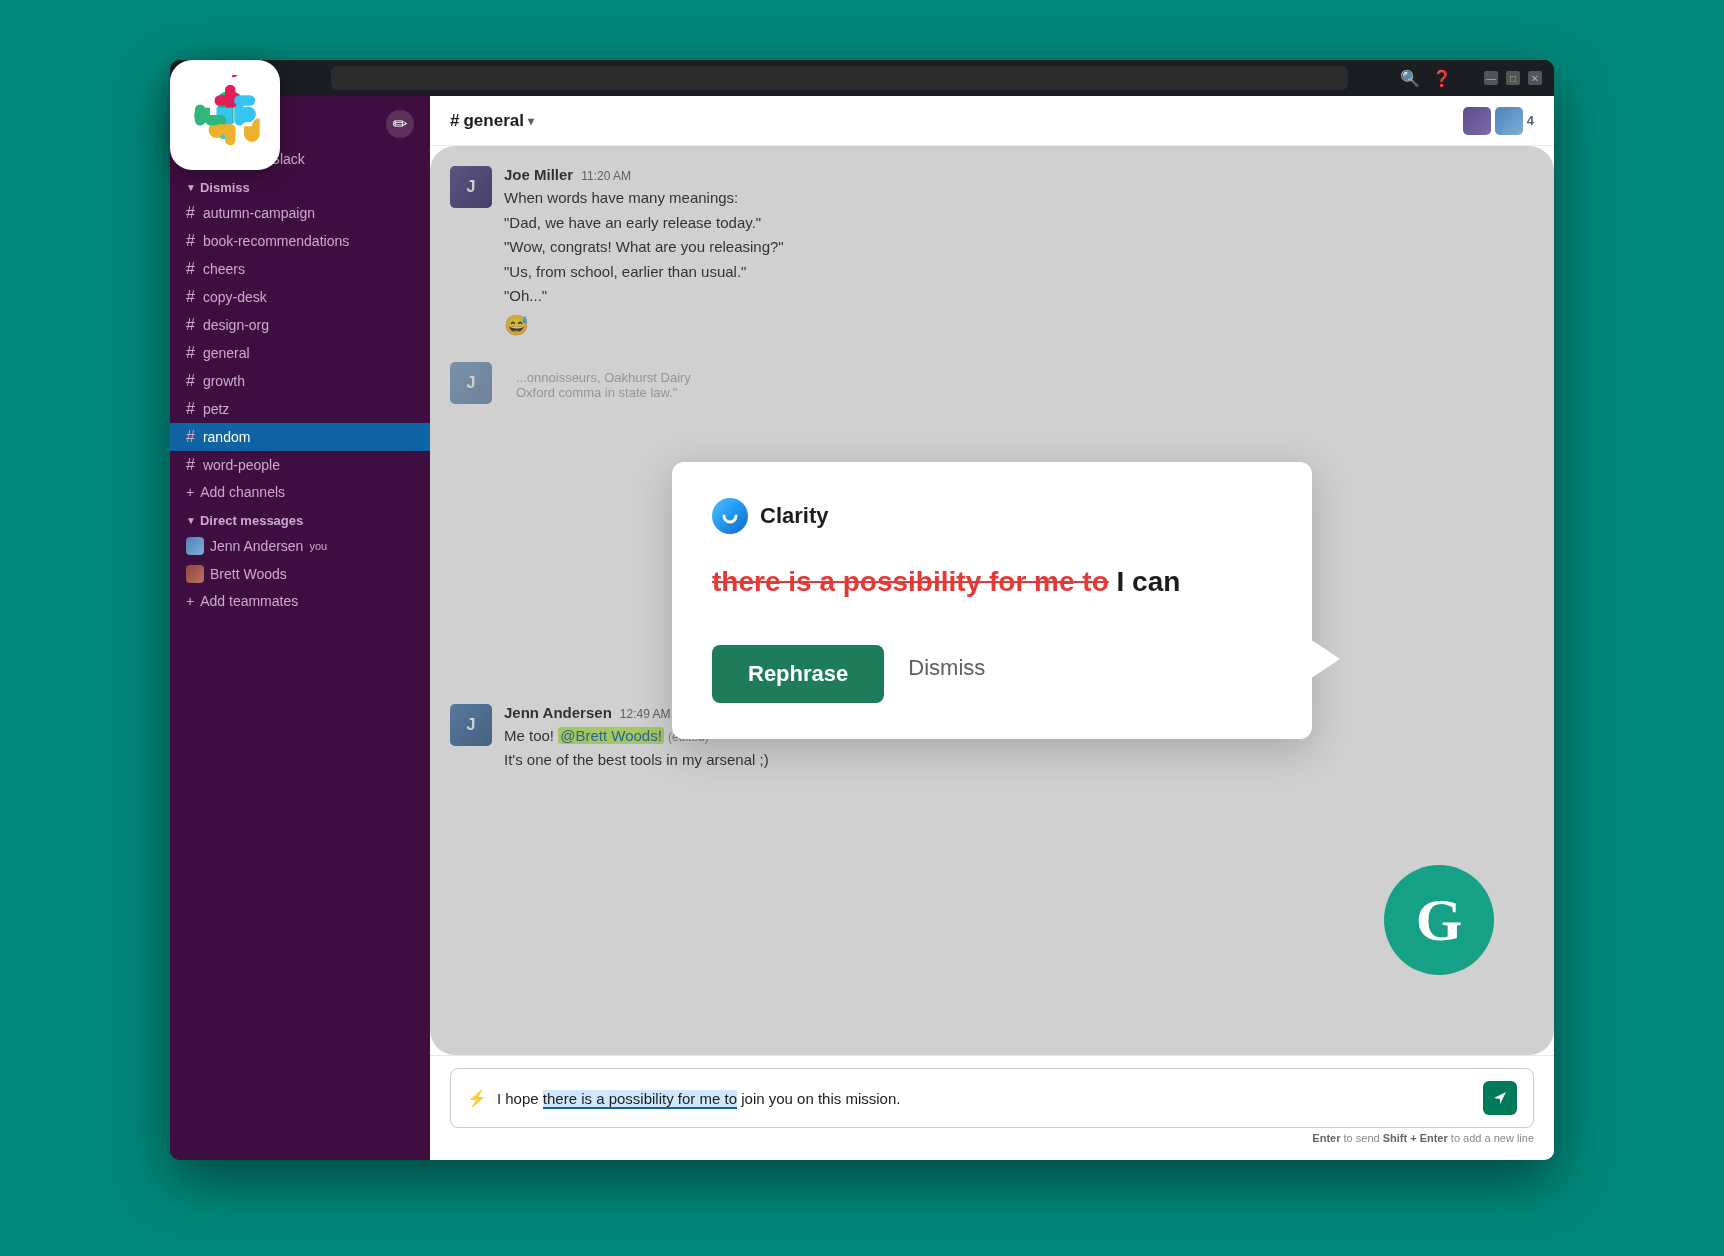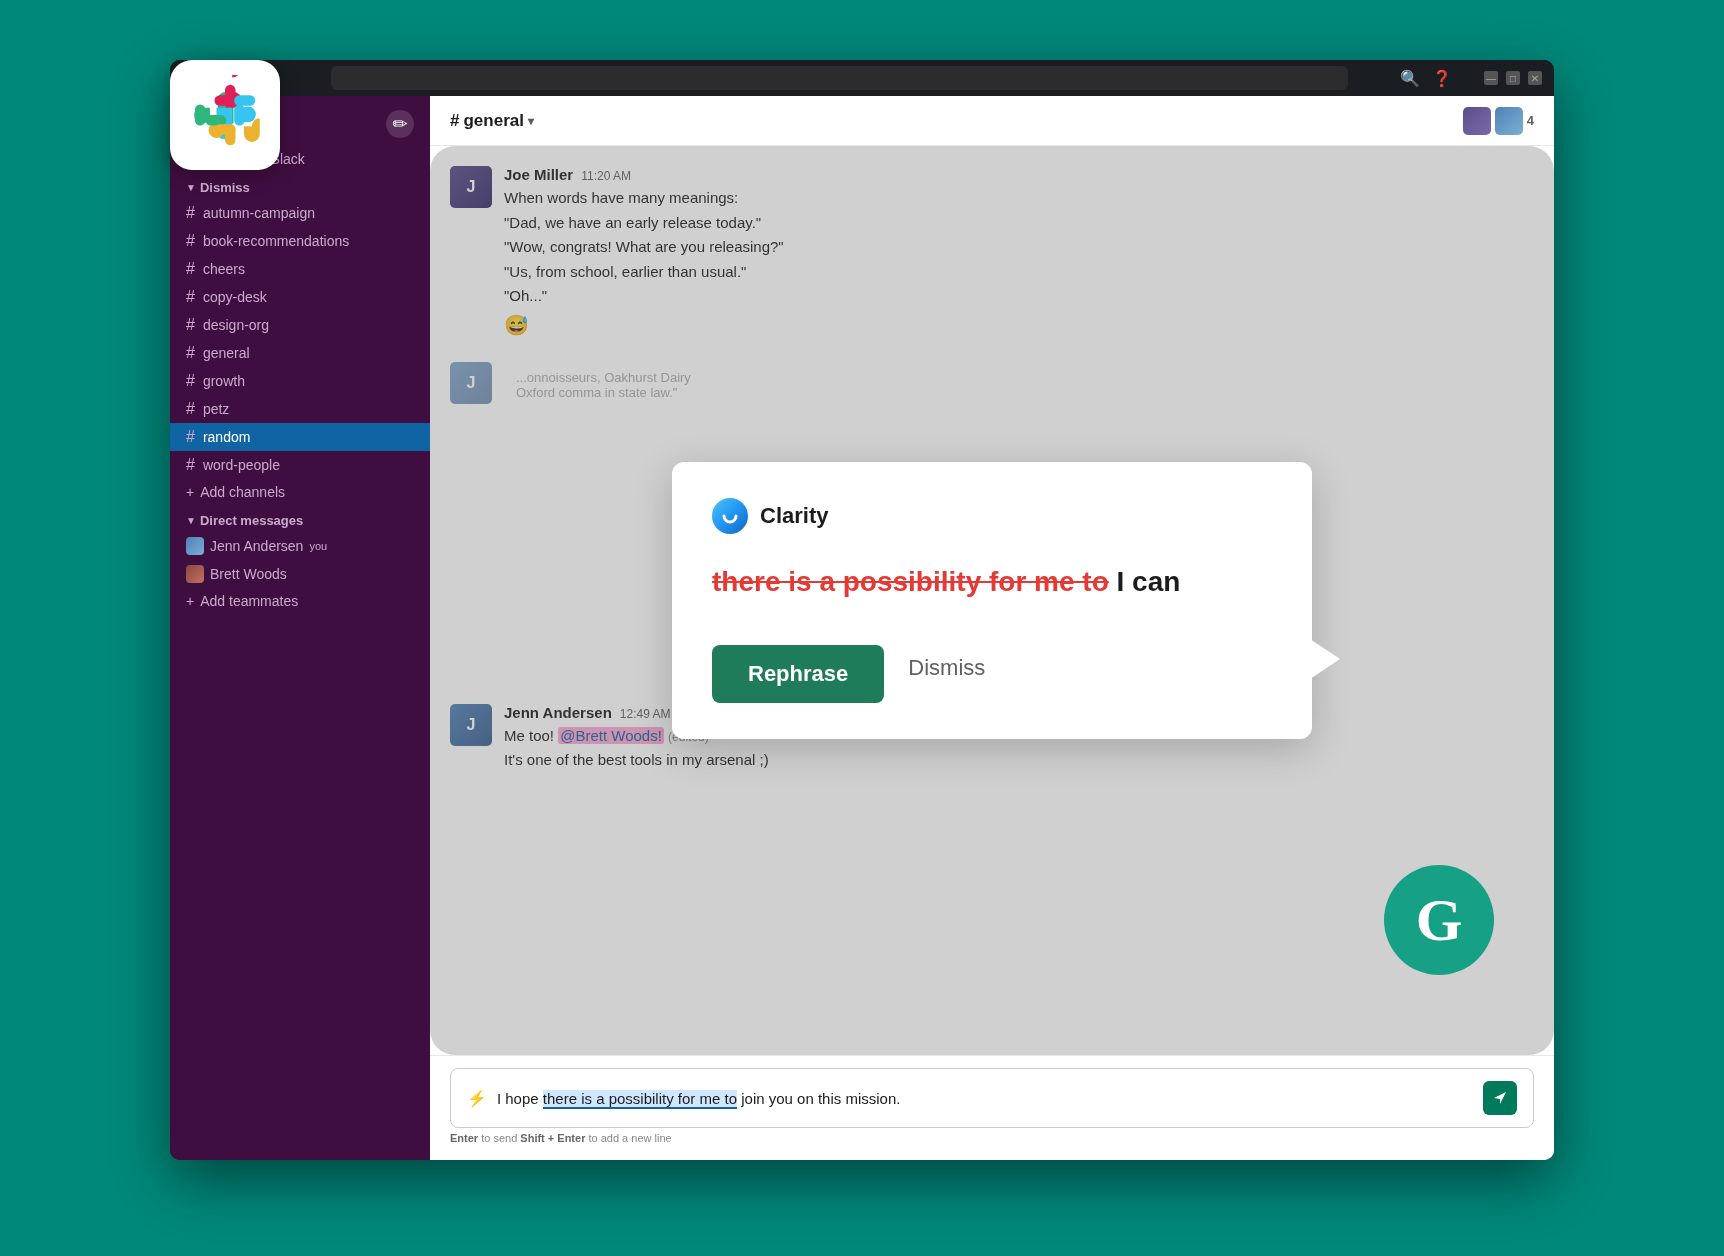--- a/index.html
+++ b/index.html
@@ -273,21 +273,21 @@
     }
     .msg-text {
       font-size: 15px;
       color: #1d1c1d;
       line-height: 1.5;
     }
     .msg-text p { margin-bottom: 2px; }
     .msg-emoji { font-size: 20px; }
     .msg-mention {
       color: #1264a3;
-      background: #f9a8d4;
+      background: #bef264;
       border-radius: 3px;
       padding: 0 2px;
     }
     .msg-edited {
       font-size: 12px;
       color: #888;
     }
 
     
     .modal-overlay {
@@ -399,20 +399,21 @@
       display: flex;
       align-items: center;
       justify-content: center;
       cursor: pointer;
       color: #fff;
       font-size: 16px;
     }
     .input-hint {
       font-size: 11px;
       color: #888;
+      text-align: right;
       margin-top: 4px;
     }
     .input-hint strong {
       color: #666;
     }
 
     
     .app-icon {
       position: absolute;
       top: 60px;

